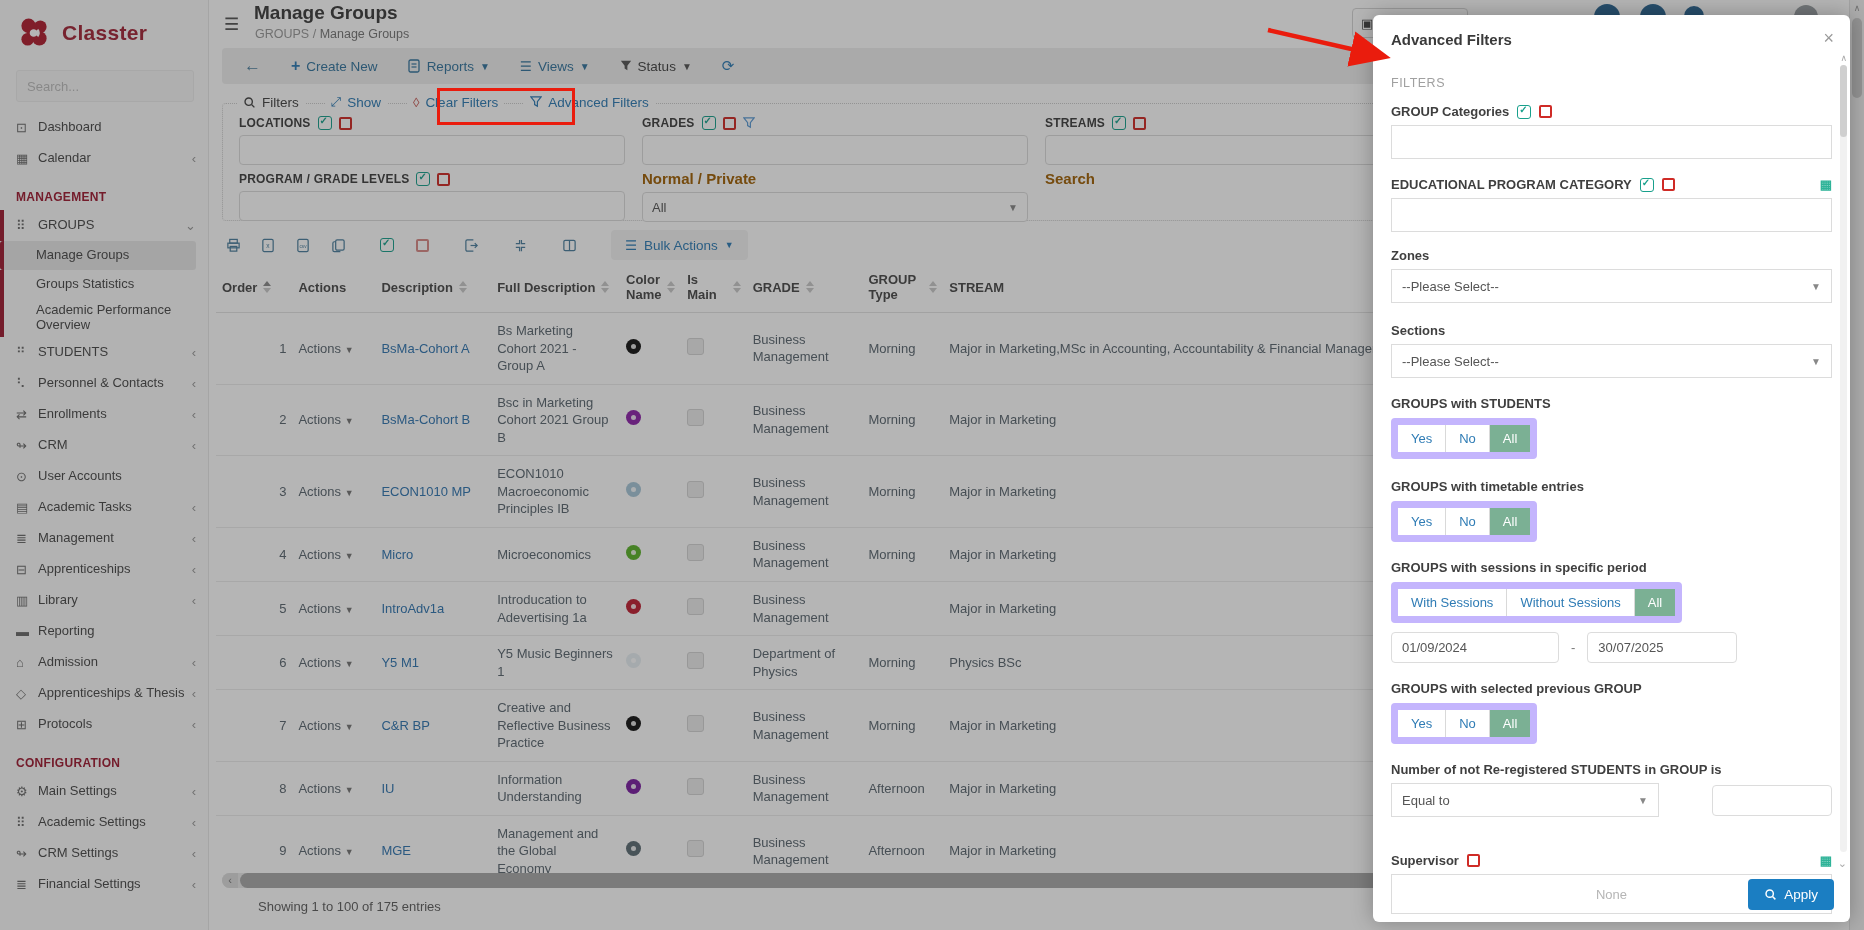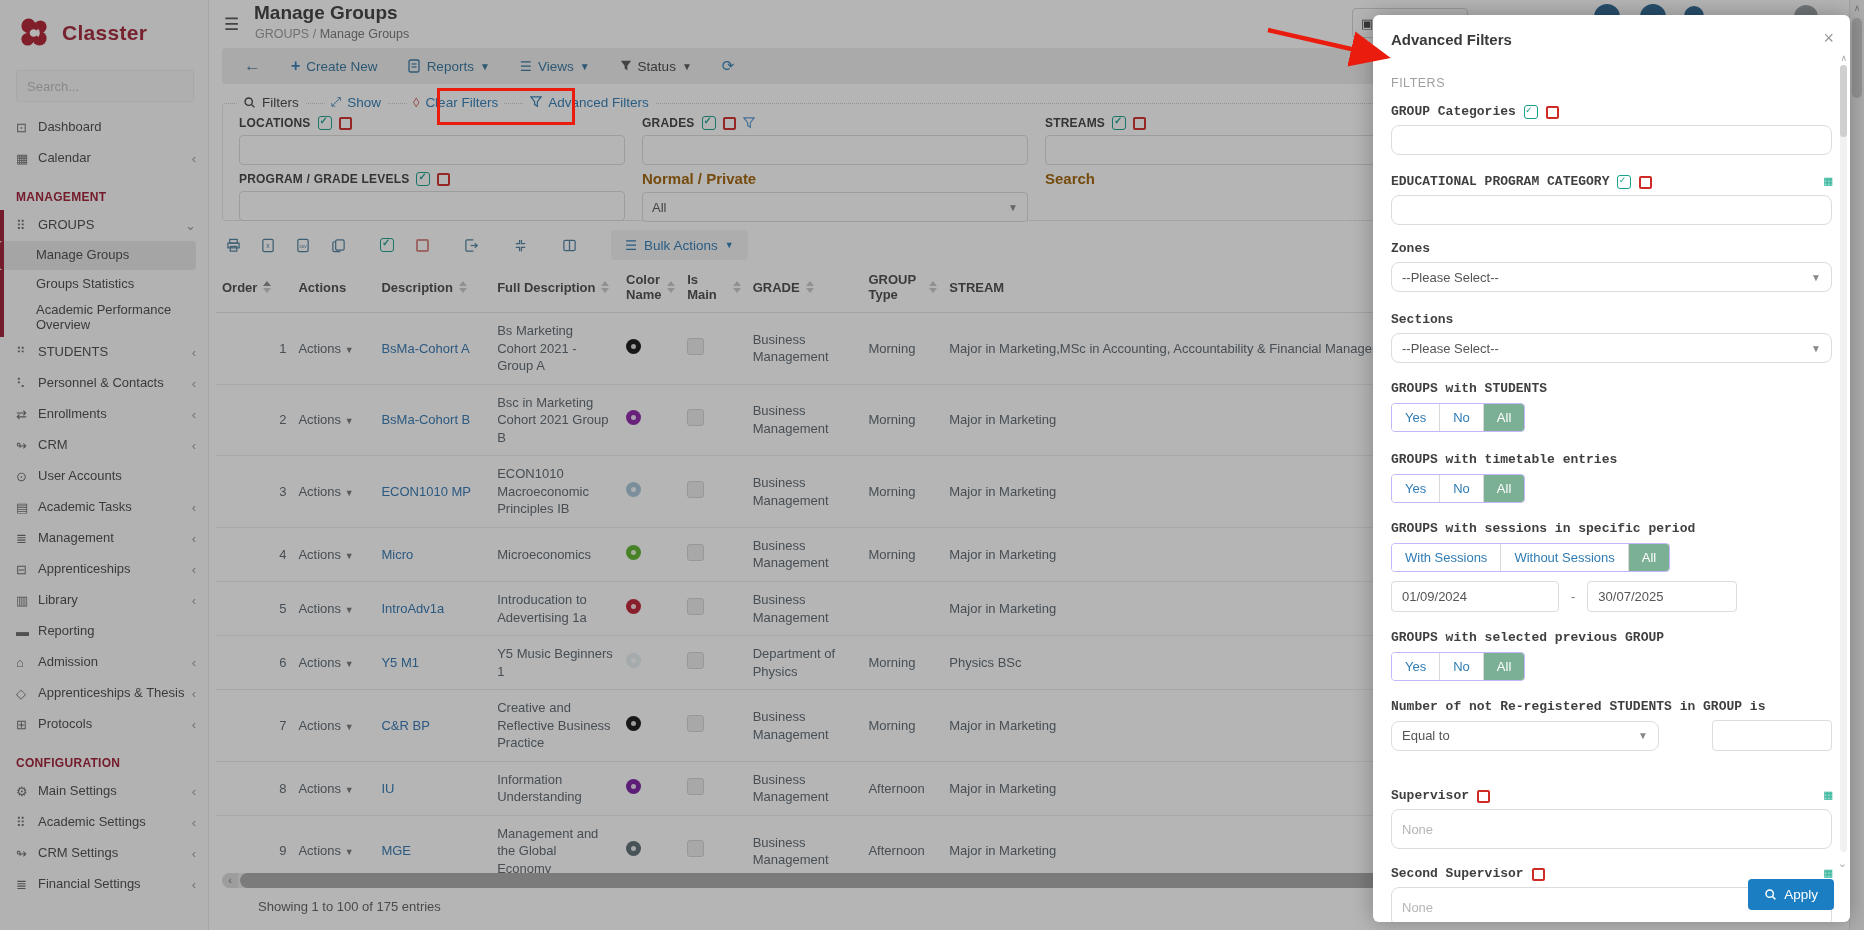--- a/index.html
+++ b/index.html
@@ -115,29 +115,29 @@
   .vscroll .upar{display:block;text-align:center;color:#999;font-size:9px;padding-top:3px;}
   .vscroll .vthumb{position:absolute;left:2px;right:2px;top:18px;height:80px;background:#cdcdcd;border-radius:5px;}
   .edge-tab{position:absolute;right:14px;top:130px;background:#fff;border:1px solid #ccc;font-size:11px;color:#666;padding:2px 3px;z-index:2;}
   
   .backdrop{position:absolute;inset:0;background:rgba(30,30,30,.33);z-index:50;}
   
   .drawer{position:absolute;left:1373px;top:15px;width:477px;height:907px;background:#fff;border-radius:6px;box-shadow:0 0 22px rgba(0,0,0,.28);z-index:60;box-sizing:border-box;padding:0 18px;overflow:hidden;}
   .drawer h2{margin:0;padding-top:16px;font-size:15px;font-weight:bold;color:#3a3a3a;}
   .d-close{position:absolute;right:16px;top:14px;font-size:18px;color:#9a9a9a;cursor:pointer;line-height:1;}
   .d-section{margin-top:28px;color:#a0a0a0;font-size:12.5px;letter-spacing:.5px;}
-  .d-label{display:flex;align-items:flex-end;gap:8px;font-size:13px;font-weight:bold;color:#3f3f3f;font-family:Liberation Mono, monospace;}
+  .d-label{display:flex;align-items:center;gap:8px;font-size:13px;font-weight:bold;color:#3f3f3f;}
   .d-label .right{margin-left:auto;}
   .mt14{margin-top:14px;}.mt16{margin-top:16px;}.mt18{margin-top:18px;}.mt20{margin-top:20px;}.mt28{margin-top:36px;}
-  .d-input,.d-select{margin-top:6px;height:30px;border:1px solid #dcdcdc;border-radius:8px;box-sizing:border-box;width:100%;font-size:13px;color:#555;padding:0 10px;font-family:inherit;background:#fff;}
+  .d-input,.d-select{margin-top:6px;height:30px;border:1px solid #dcdcdc;border-radius:0;box-sizing:border-box;width:100%;font-size:13px;color:#555;padding:16px 10px;font-family:inherit;background:#fff;text-align:center;}
   .d-input::placeholder{color:#b5b5b5;}
   .d-input.tall{height:40px;}
   .d-select{display:flex;align-items:center;justify-content:space-between;cursor:pointer;}
   .d-select .caret{color:#888;font-size:10px;}
-  .toggle{margin-top:7px;display:inline-flex;border:1px solid #c4b5fd;border-radius:4px;overflow:hidden;}
+  .toggle{margin-top:7px;display:inline-flex;border:7px solid #c4b5fd;border-radius:4px;overflow:hidden;}
   .toggle button{border:none;background:#fff;color:#2f7cb5;font-size:13px;padding:6px 13px;cursor:pointer;border-right:1px solid #d9d9d9;font-family:inherit;}
   .toggle button:last-child{border-right:none;}
   .toggle button.on{background:#7bb094;color:#fff;}
   .daterow{margin-top:9px;display:flex;align-items:center;}
   .daterow input{height:31px;border:1px solid #dcdcdc;border-radius:4px;font-size:13px;color:#555;padding:0 10px;box-sizing:border-box;font-family:inherit;}
   .daterow .d1{width:168px;}
   .daterow .d2{width:150px;}
   .daterow .dash{margin:0 12px;color:#777;}
   .numrow{margin-top:6px;display:flex;align-items:center;justify-content:space-between;}
   .numrow .d-select{margin-top:0;width:268px;}

